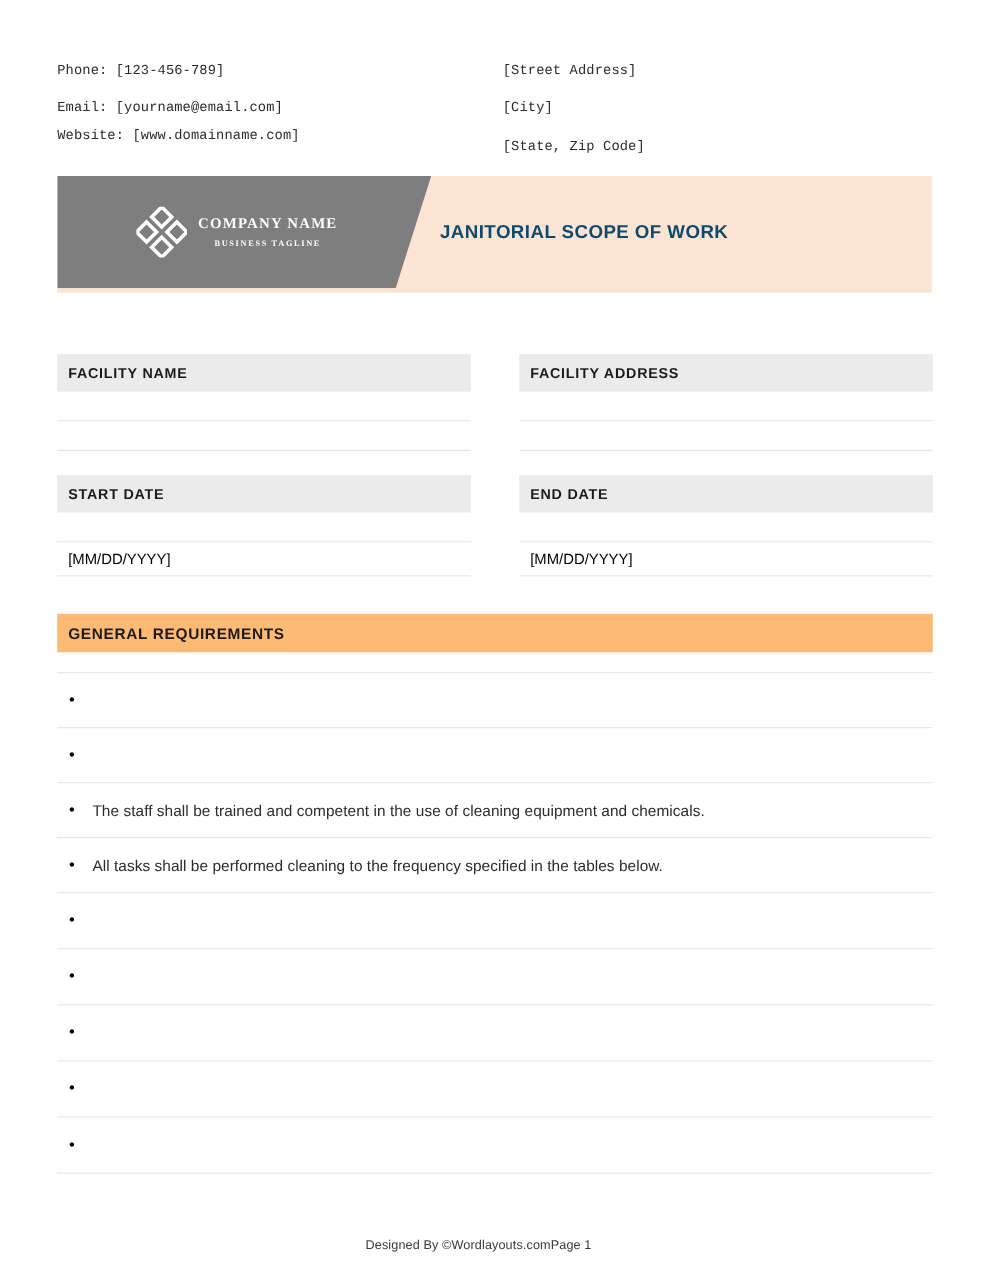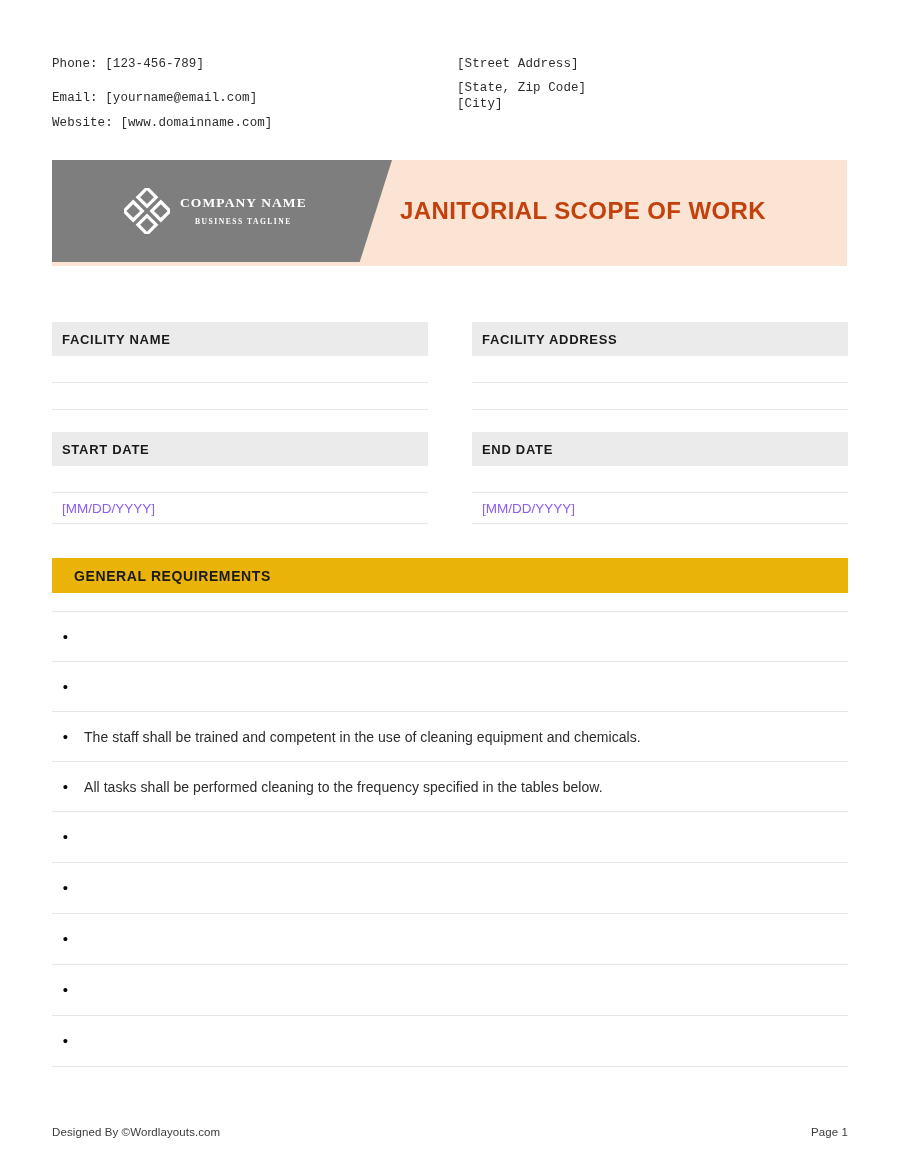--- a/index.html
+++ b/index.html
@@ -39,21 +39,21 @@
   .contact-line {
     font-size: 12.5px;
     line-height: 16px;
     color: #2c2c2c;
     letter-spacing: 0.1px;
     white-space: nowrap;
   }
   .contact-col-left .contact-line.phone { margin-bottom: 18px; }
   .contact-col-left .contact-line.email { margin-bottom: 9px; }
 
-  .contact-col-right .contact-line.street { margin-bottom: 8px; }
+  .contact-col-right .contact-line.street { margin-bottom: 18px; }
   .contact-col-right .contact-line.city { margin-bottom: 19px; }
 
   
   .banner {
     position: absolute;
     left: 52px;
     top: 160px;
     width: 795px;
     height: 106px;
     text-align: right;
@@ -99,24 +99,24 @@
     line-height: 12px;
     margin-top: 6px;
   }
   .banner-title {
     position: absolute;
     left: 348px;
     top: 0;
     height: 102px;
     display: flex;
     align-items: center;
-    font-size: 24px;
+    font-size: 17px;
     font-weight: bold;
     letter-spacing: 0.4px;
-    color: #c2410c;
+    color: #0c4a6e;
   }
 
   
   .fields {
     position: absolute;
     left: 52px;
     top: 322px;
     width: 796px;
   }
   .field-row { display: flex; justify-content: space-between; }
@@ -139,38 +139,38 @@
   .rule-line {
     height: 27px;
     border-bottom: 1px solid #e6e6e6;
   }
   .rule-line.first { height: 27px; }
   .rule-line.value {
     display: flex;
     align-items: center;
     padding-left: 10px;
     font-size: 13.5px;
-    color: #8b5cf6;
+    color: #000000;
     height: 31px;
   }
   .spacer-22 { height: 22px; }
 
   
   .section {
     position: absolute;
     left: 52px;
     top: 558px;
     width: 796px;
   }
   .section-head {
-    background: #eab308;
+    background: #fdba74;
     height: 35px;
     display: flex;
     align-items: center;
-    padding-left: 22px;
+    padding-left: 10px;
   }
   .section-head span {
     font-size: 14px;
     font-weight: bold;
     letter-spacing: 0.6px;
     color: #1a1a1a;
   }
   .section-gap {
     height: 19px;
     border-bottom: 1px solid #e6e6e6;
@@ -196,25 +196,25 @@
     font-size: 14px;
     line-height: 20px;
     color: #2c2c2c;
     letter-spacing: 0.05px;
     padding-right: 10px;
   }
 
   
   .footer {
     position: absolute;
-    left: 52px;
+    left: 37px;
     top: 1126px;
     width: 796px;
     display: flex;
-    justify-content: space-between;
+    justify-content: center;
     align-items: center;
   }
   .footer span {
     font-size: 11.5px;
     color: #3a3a3a;
     letter-spacing: 0.1px;
   }
 </style>
 </head>
 <body>
@@ -222,22 +222,22 @@
 <div class="page">
 
   <div class="contact-block">
     <div class="contact-col-left">
       <div class="contact-line phone">Phone: [123-456-789]</div>
       <div class="contact-line email">Email: [yourname@email.com]</div>
       <div class="contact-line website">Website: [www.domainname.com]</div>
     </div>
     <div class="contact-col-right">
       <div class="contact-line street">[Street Address]</div>
+      <div class="contact-line city">[City]</div>
       <div class="contact-line statezip">[State, Zip Code]</div>
-      <div class="contact-line city">[City]</div>
     </div>
   </div>
 
   <div class="banner">
     <div class="banner-peach"></div>
     <div class="banner-gray"></div>
 
     <div class="logo-wrap">
       <svg class="logo-mark" viewBox="0 0 100 100">
         <g fill="none" stroke="#ffffff" stroke-width="7">

